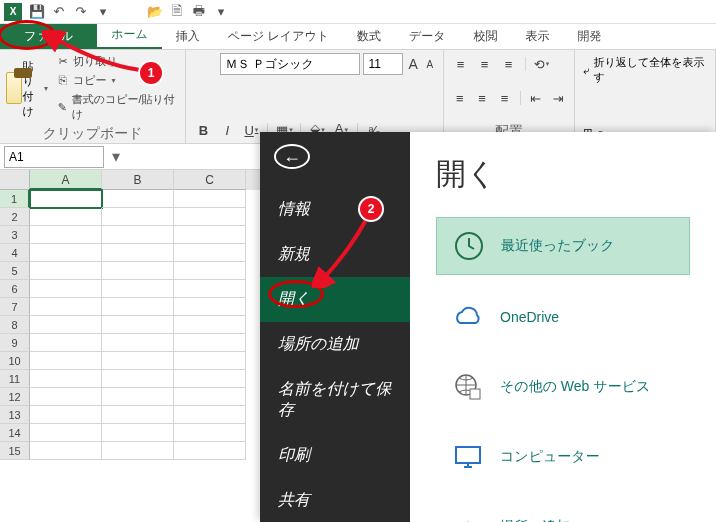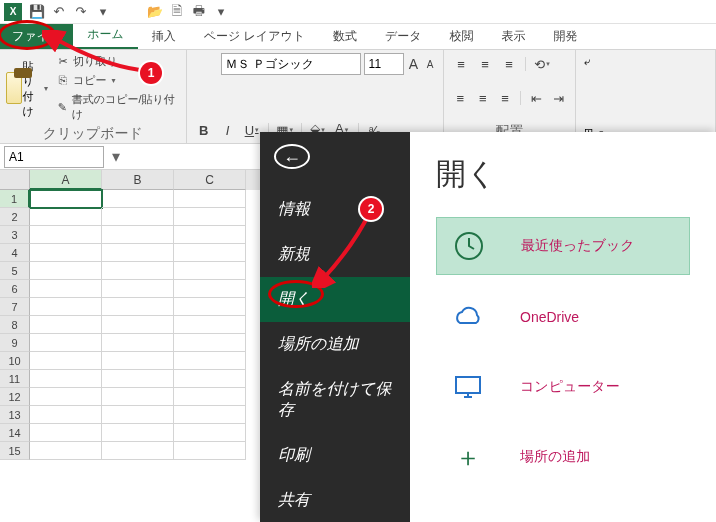--- a/index.html
+++ b/index.html
@@ -5,21 +5,21 @@
 * { margin: 0; padding: 0; box-sizing: border-box; font-family: "MS PGothic", "Meiryo", sans-serif; }
 body { background: #fff; width: 716px; height: 522px; overflow: hidden; position: relative; }
 
 
 .titlebar { height: 24px; background: #fff; display: flex; align-items: center; padding-left: 4px; border-bottom: 1px solid #e1e1e1; }
 .qat-icon { width: 22px; height: 18px; display: flex; align-items: center; justify-content: center; font-size: 13px; color: #555; }
 .excel-logo { width: 18px; height: 18px; background: #217346; color: #fff; font-size: 10px; font-weight: bold; display: flex; align-items: center; justify-content: center; margin-right: 4px; }
 
 
 .ribbon-tabs { height: 26px; background: #fff; display: flex; align-items: flex-end; border-bottom: 1px solid #d4d4d4; }
-.file-tab { background: #217346; color: #fff; padding: 4px 12px; font-size: 12px; position: relative; }
+.file-tab { background: #217346; color: #fff; padding: 4px 24px; font-size: 12px; position: relative; }
 .file-highlight { position: absolute; border: 3px solid #d40000; border-radius: 50%; width: 58px; height: 30px; top: -4px; left: -2px; pointer-events: none; }
 .ribbon-tab { padding: 4px 14px; font-size: 12px; color: #444; }
 .ribbon-tab.active { color: #217346; border-bottom: 2px solid #217346; }
 
 
 .ribbon { height: 94px; background: #f1f1f1; border-bottom: 1px solid #d4d4d4; display: flex; }
 .ribbon-group { border-right: 1px solid #d4d4d4; padding: 3px 6px 2px; display: flex; flex-direction: column; justify-content: space-between; }
 .group-label { font-size: 14px; color: #666; text-align: center; margin-top: 2px; }
 .paste-section { display: flex; gap: 4px; }
 .paste-big { display: flex; flex-direction: row; align-items: center; width: 42px; }
@@ -68,21 +68,21 @@
 .bs-back { width: 36px; height: 36px; border: 2px solid #fff; border-radius: 50%; margin: 0 0 18px 14px; display: flex; align-items: center; justify-content: center; color: #fff; font-size: 18px; }
 .bs-item { color: #fff; font-size: 16px; padding: 12px 18px; font-style: italic; }
 .bs-item.active { background: #0b5d3b; }
 .open-highlight { position: absolute; border: 3px solid #d40000; border-radius: 50%; width: 56px; height: 28px; left: 268px; top: 280px; pointer-events: none; }
 
 .bs-main { flex: 1; padding: 22px 26px; }
 .bs-title { font-size: 30px; color: #333; font-weight: 300; margin-bottom: 22px; }
 .bs-option { display: flex; align-items: center; gap: 14px; padding: 10px 14px; margin-bottom: 14px; }
 .bs-option.selected { background: #c1e5d3; border: 1px solid #8fcfb0; }
 .bs-opt-icon { width: 36px; height: 36px; display: flex; align-items: center; justify-content: center; }
-.bs-opt-label { font-size: 14px; color: #be185d; margin-left: 20px; }
+.bs-opt-label { font-size: 14px; color: #0f766e; }
 
 
 .callout { position: absolute; width: 22px; height: 22px; background: #e81123; border-radius: 50%; color: #fff; font-size: 12px; font-weight: bold; display: flex; align-items: center; justify-content: center; z-index: 50; box-shadow: 0 0 0 2px #fff; }
 .arrow { position: absolute; z-index: 49; pointer-events: none; }
 </style>
 </head>
 <body>
 
 <div class="titlebar">
   <div class="excel-logo">X</div>
@@ -179,20 +179,21 @@
       <div class="sep"></div>
       <div class="ribbon-btn">⇤</div>
       <div class="ribbon-btn">⇥</div>
     </div>
     <div class="group-label">配置</div>
   </div>
 
   <div class="ribbon-group wrap-group">
     <div class="wrap-btn">
         <span>⤶</span>
+        <span>折り返して全体を表示す</span>
       </div>
     <div class="wrap-btn">
         <span>⊞</span>
         <span style="font-size:8px;color:#666;margin-left:2px">▾</span>
       </div>
   </div>
 </div>
 
 <div class="formula-bar">
   <input class="namebox" value="A1" style="">
@@ -324,20 +325,30 @@
         </div>
       <div class="bs-opt-label">最近使ったブック</div>
     </div>
     <div class="bs-option">
       <div class="bs-opt-icon">
           <svg width="32" height="32" viewBox="0 0 32 32">
             <path d="M8 22 a6 6 0 0 1 2-11 a8 8 0 0 1 15 3 a5 5 0 0 1 -1 8 z" fill="none" stroke="#2672c9" stroke-width="2"></path>
           </svg>
         </div>
       <div class="bs-opt-label">OneDrive</div>
+    </div>
+    <div class="bs-option">
+      <div class="bs-opt-icon">
+          <svg width="32" height="32" viewBox="0 0 32 32">
+            <circle cx="14" cy="14" r="10" fill="none" stroke="#666" stroke-width="1.5"></circle>
+            <path d="M4 14 h20 M14 4 v20 M7 7 q7 4 14 0 M7 21 q7 -4 14 0" stroke="#666" stroke-width="1" fill="none"></path>
+            <rect x="18" y="18" width="10" height="10" fill="#fff" stroke="#666"></rect>
+          </svg>
+        </div>
+      <div class="bs-opt-label">その他の Web サービス</div>
     </div>
     <div class="bs-option">
       <div class="bs-opt-icon">
           <svg width="32" height="32" viewBox="0 0 32 32">
             <rect x="4" y="6" width="24" height="16" fill="none" stroke="#2672c9" stroke-width="2"></rect>
             <path d="M12 26 h8 M16 22 v4" stroke="#2672c9" stroke-width="2"></path>
           </svg>
         </div>
       <div class="bs-opt-label">コンピューター</div>
     </div>

